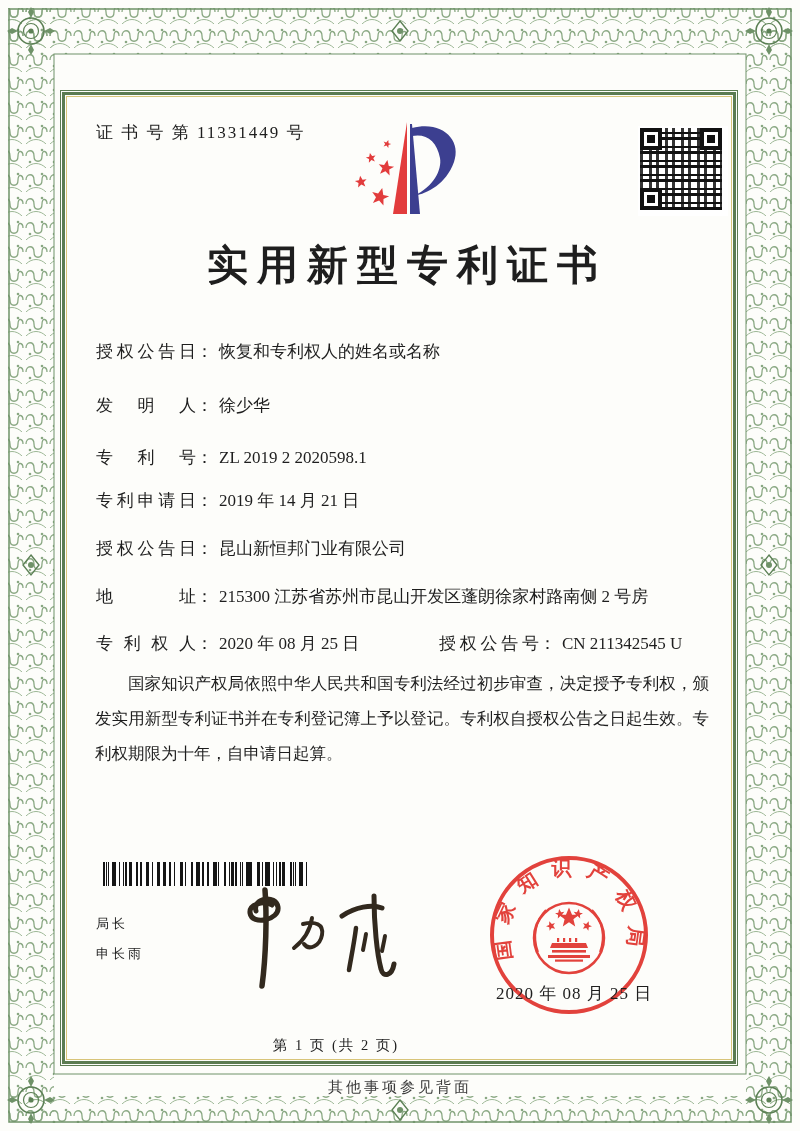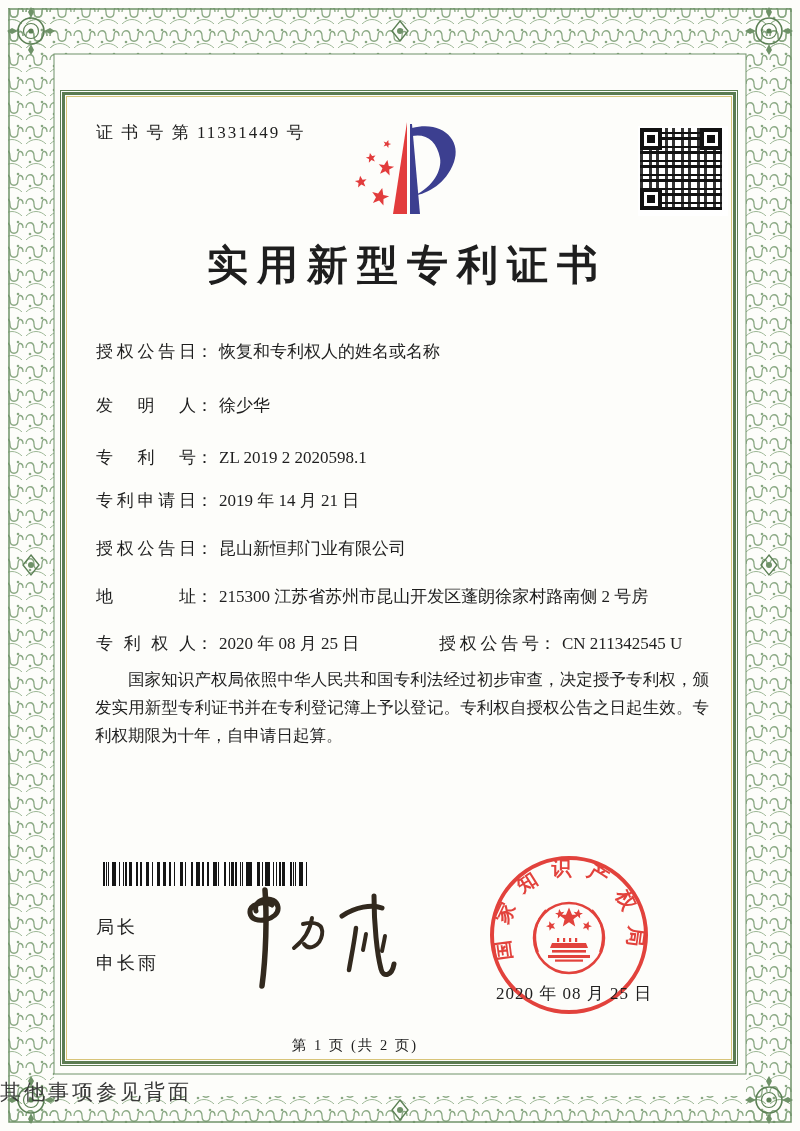--- a/index.html
+++ b/index.html
@@ -24,34 +24,34 @@
     box-sizing:border-box;display:flex;align-items:center;justify-content:center;}
   .finder-core{width:8px;height:8px;background:#111;}
   .f-tl{left:0;top:0}.f-tr{right:0;top:0}.f-bl{left:0;bottom:0}
   .title{position:absolute;left:0;top:238px;width:800px;text-align:center;
     font-size:41px;font-weight:bold;letter-spacing:9px;padding-left:14px;box-sizing:border-box;}
   .fields{position:absolute;left:96px;top:334px;width:630px;font-size:17px;}
   .frow{position:absolute;left:0;white-space:nowrap;}
   .flabel{display:inline-block;width:100px;text-align:justify;text-align-last:justify;vertical-align:top;}
   .fcolon{display:inline-block;margin-right:6px;}
   .grant2{position:absolute;left:343px;top:0;}
-  .body-text{position:absolute;left:95px;width:614px;font-size:16.5px;line-height:28px;
+  .body-text{position:absolute;left:95px;width:614px;font-size:16.5px;line-height:35px;
     text-align:justify;text-indent:2em;}
   .barcode{position:absolute;left:103px;top:862px;width:207px;height:24px;background:#fff;
     background-image:
       repeating-linear-gradient(90deg,#161616 0 2px,transparent 2px 5px,#161616 5px 6px,transparent 6px 11px),
       repeating-linear-gradient(90deg,transparent 0 3px,#161616 3px 4px,transparent 4px 9px,#161616 9px 12px,transparent 12px 17px);}
-  .director{position:absolute;left:96px;top:915px;font-size:18px;letter-spacing:3px;
+  .director{position:absolute;left:96px;top:915px;font-size:13px;letter-spacing:3px;
     font-family:"Liberation Sans","DejaVu Sans",sans-serif;}
   .director div{margin-bottom:12px;}
   .signature{position:absolute;left:222px;top:884px;}
   .seal{position:absolute;left:486px;top:852px;opacity:.92;}
   .issue-date{position:absolute;left:496px;top:982px;font-size:17px;letter-spacing:1px;}
-  .page-num{position:absolute;left:0;top:1036px;width:672px;text-align:center;font-size:14.5px;letter-spacing:2px;margin-left:19px;}
-  .back-note{position:absolute;left:0;top:1078px;width:800px;font-size:21px;letter-spacing:3px;color:#3a3a3a;}
+  .page-num{position:absolute;left:0;top:1036px;width:672px;text-align:center;font-size:14.5px;letter-spacing:2px;}
+  .back-note{position:absolute;left:0;top:1078px;width:800px;text-align:center;font-size:15px;letter-spacing:3px;color:#3a3a3a;}
 </style>
 </head>
 <body>
 
 <div class="page">
 
   <svg class="ornament" width="800" height="1131" viewBox="0 0 800 1131">
     <defs>
       <pattern id="lace" width="24" height="24" patternUnits="userSpaceOnUse">
         <path d="M2,12 C2,5 10,5 10,12 C10,19 18,19 18,12 C18,5 23,7 23,12" fill="none" stroke="#8aa883" stroke-width="1.3"></path>

